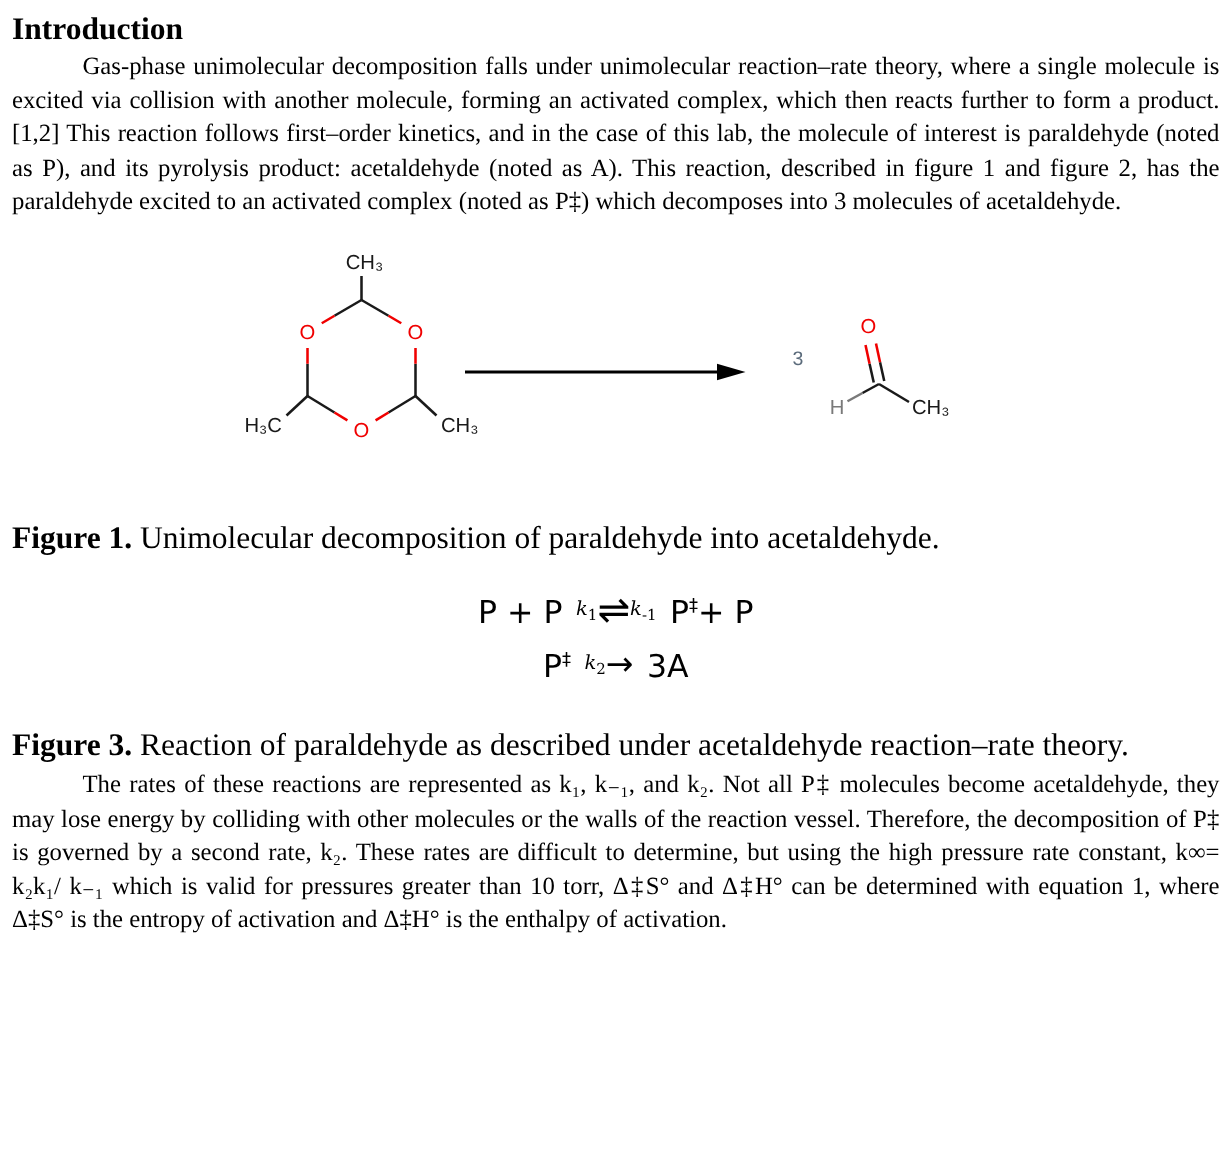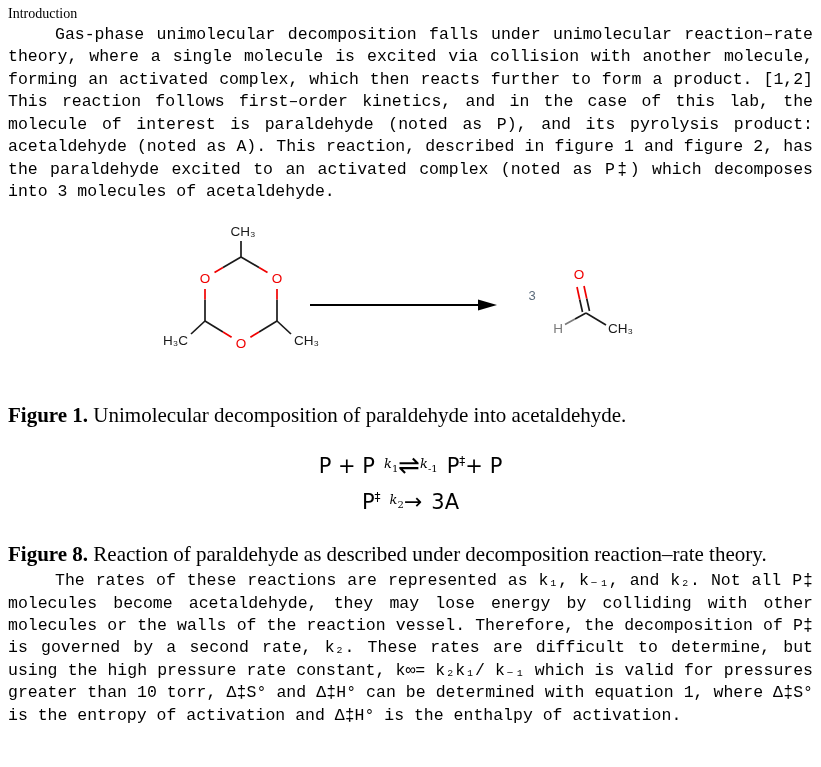--- a/index.html
+++ b/index.html
@@ -3,23 +3,23 @@
 <meta charset="utf-8">
 <style>
   * { box-sizing: border-box; }
   html, body { margin: 0; padding: 0; }
   body {
     width: 821px; height: 767px; overflow: hidden;
     background: #ffffff; color: #000000;
     font-family: "Liberation Serif", "DejaVu Serif", serif;
   }
   .page { padding: 5px 8px 0 8px; }
-  .heading { font-weight: normal; font-size: 14px; line-height: 1.35; }
+  .heading { font-weight: bold; font-size: 21px; line-height: 1.35; }
   .para { font-size: 16.5px; line-height: 1.36; text-align: justify; margin: 0; }
-  .para.indented { text-indent: 47px; font-family: Liberation Mono, monospace; }
+  .para.indented { text-indent: 47px; }
   .caption { font-size: 21px; line-height: 1.35; margin: 0; }
   .caption b { font-weight: bold; }
 
   .fig1-svg { display: block; margin-top: 14px; }
   .bond-black line { stroke: #1a1a1a; }
   .bond-red   line { stroke: #f00000; }
   .bond-gray  line { stroke: #7a7a7a; }
   .atom {
     font-family: "Liberation Sans", "DejaVu Sans", sans-serif;
     font-size: 13.5px; stroke: none;
@@ -124,17 +124,17 @@
     <div class="eq-row">
       <span><span>P</span><sup class="dagger">‡</sup></span>
       <span class="stack">
         <span class="rate"><span>k</span><sub>2</sub></span>
         <span class="arrow-glyph">→</span>
       </span>
       <span>3A</span>
     </div>
   </div>
 
-  <p class="caption cap2"><b>Figure 8.</b><span> Reaction of paraldehyde as described under decomposition reaction–rate theory.</span></p>
+  <p class="caption cap2"><b>Figure 3.</b><span> Reaction of paraldehyde as described under acetaldehyde reaction–rate theory.</span></p>
 
   <p class="para indented para2">The rates of these reactions are represented as k₁, k₋₁, and k₂. Not all P‡ molecules become acetaldehyde, they may lose energy by colliding with other molecules or the walls of the reaction vessel. Therefore, the decomposition of P‡ is governed by a second rate, k₂. These rates are difficult to determine, but using the high pressure rate constant, k∞= k₂k₁/ k₋₁ which is valid for pressures greater than 10 torr, Δ‡S° and Δ‡H° can be determined with equation 1, where Δ‡S° is the entropy of activation and Δ‡H° is the enthalpy of activation.</p>
 
 </div>
 
 </body></html>

